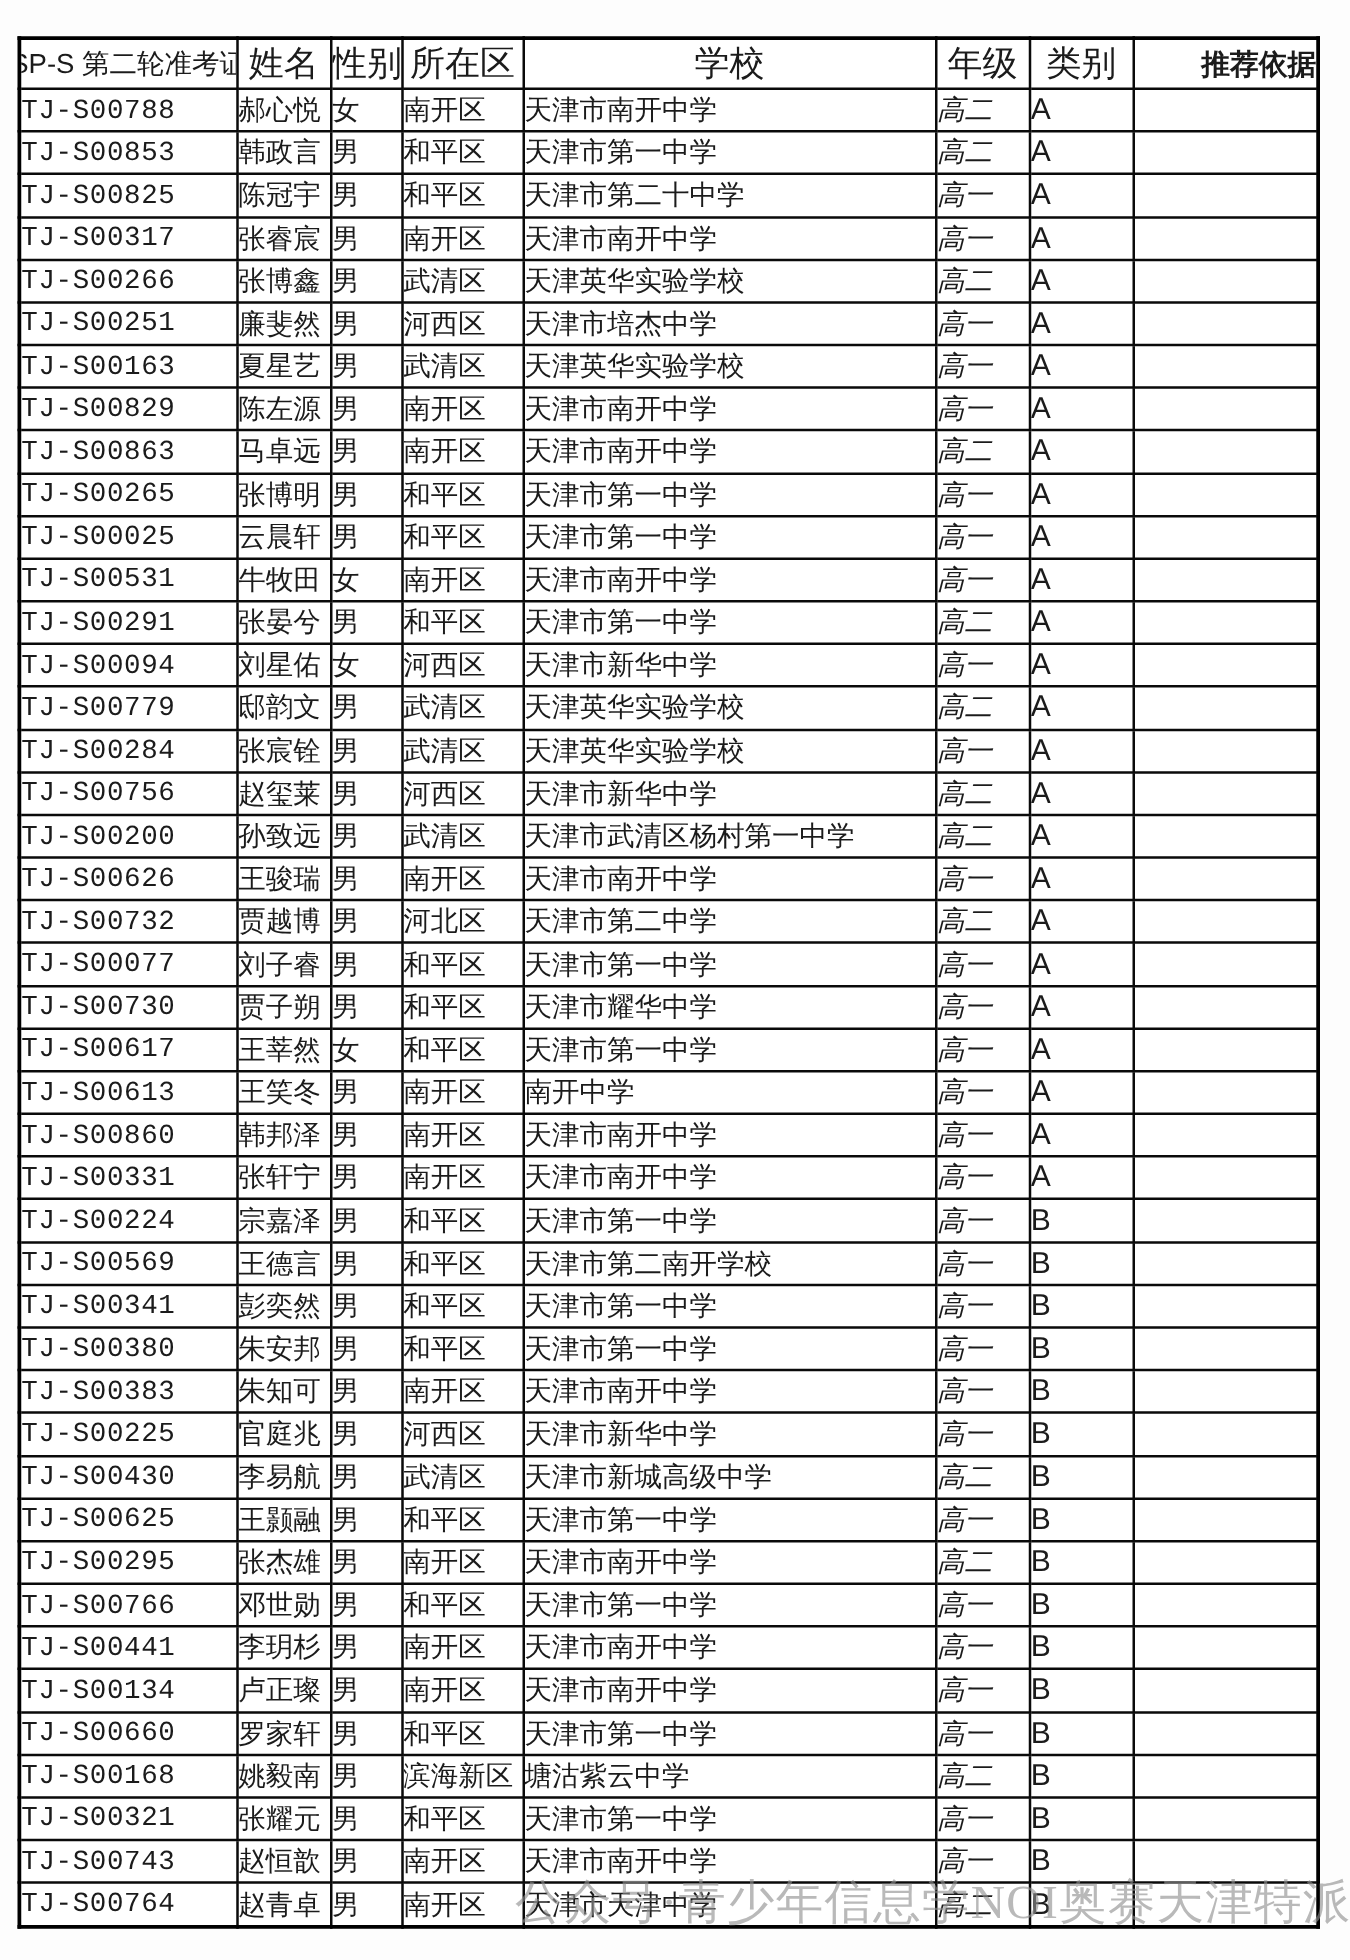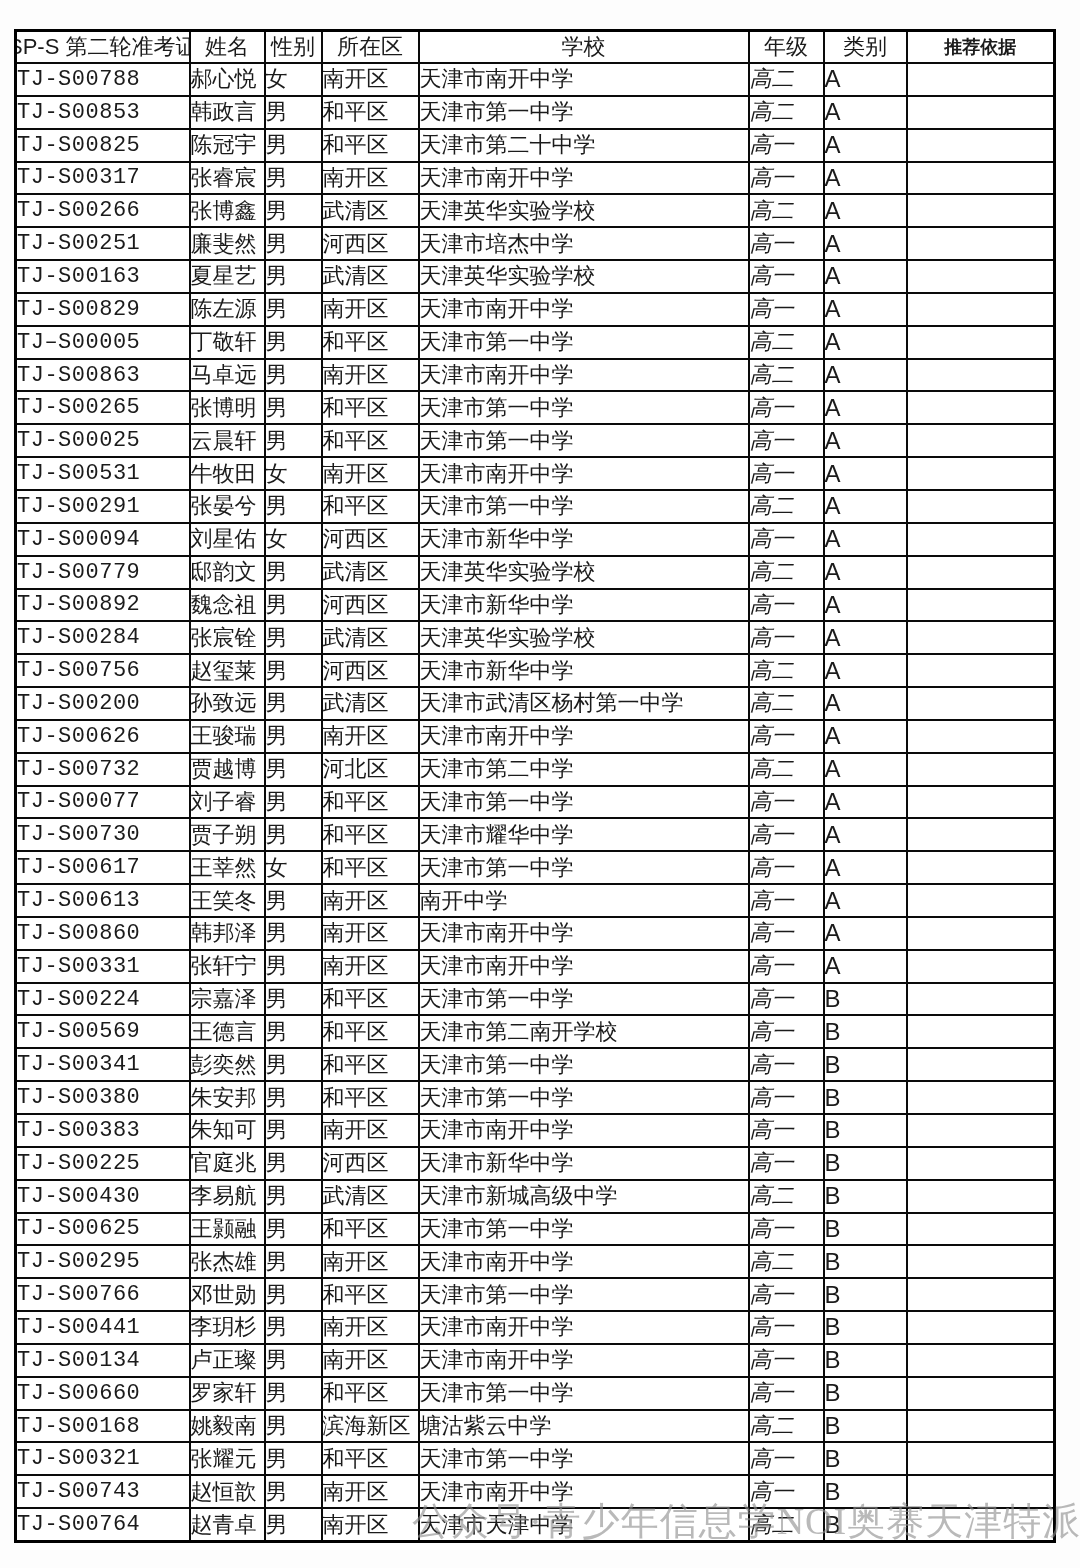--- a/index.html
+++ b/index.html
@@ -32,25 +32,25 @@
     padding: 0;
     overflow: hidden;
     white-space: nowrap;
     vertical-align: middle;
     color: #1b1b1b;
   }
   table.roster { border: 3px solid #000; }
   thead tr { height: 27px; }
   th {
     font-weight: normal;
-    font-size: 22px;
+    font-size: 28px;
     text-align: center;
     font-family: "Liberation Serif", serif;
   }
-  th.col-basis { font-weight: bold; font-size: 18px; }
+  th.col-basis { font-weight: bold; font-size: 23px; text-align: right; }
   th.col-exam-id {
     text-align: left;
     text-indent: -9px;
     font-family: "Liberation Sans", "Liberation Serif", sans-serif;
     font-size: 22px;
     margin-top: 28px;
   }
   td { font-size: 22px; }
   td.cell-exam-id {
     font-family: Liberation Mono, monospace;
@@ -184,30 +184,20 @@
           <td class="cell-exam-id">TJ-S00829</td>
           <td class="cell-name">陈左源</td>
           <td class="cell-gender">男</td>
           <td class="cell-district">南开区</td>
           <td class="cell-school">天津市南开中学</td>
           <td class="cell-grade">高一</td>
           <td class="cell-category">A</td>
           <td class="cell-basis"></td>
         </tr>
         <tr>
-          <td class="cell-exam-id">TJ–S00005</td>
-          <td class="cell-name">丁敬轩</td>
-          <td class="cell-gender">男</td>
-          <td class="cell-district">和平区</td>
-          <td class="cell-school">天津市第一中学</td>
-          <td class="cell-grade">高二</td>
-          <td class="cell-category">A</td>
-          <td class="cell-basis"></td>
-        </tr>
-        <tr>
           <td class="cell-exam-id">TJ-S00863</td>
           <td class="cell-name">马卓远</td>
           <td class="cell-gender">男</td>
           <td class="cell-district">南开区</td>
           <td class="cell-school">天津市南开中学</td>
           <td class="cell-grade">高二</td>
           <td class="cell-category">A</td>
           <td class="cell-basis"></td>
         </tr>
         <tr>
@@ -260,30 +250,20 @@
           <td class="cell-category">A</td>
           <td class="cell-basis"></td>
         </tr>
         <tr>
           <td class="cell-exam-id">TJ-S00779</td>
           <td class="cell-name">邸韵文</td>
           <td class="cell-gender">男</td>
           <td class="cell-district">武清区</td>
           <td class="cell-school">天津英华实验学校</td>
           <td class="cell-grade">高二</td>
-          <td class="cell-category">A</td>
-          <td class="cell-basis"></td>
-        </tr>
-        <tr>
-          <td class="cell-exam-id">TJ-S00892</td>
-          <td class="cell-name">魏念祖</td>
-          <td class="cell-gender">男</td>
-          <td class="cell-district">河西区</td>
-          <td class="cell-school">天津市新华中学</td>
-          <td class="cell-grade">高一</td>
           <td class="cell-category">A</td>
           <td class="cell-basis"></td>
         </tr>
         <tr>
           <td class="cell-exam-id">TJ-S00284</td>
           <td class="cell-name">张宸铨</td>
           <td class="cell-gender">男</td>
           <td class="cell-district">武清区</td>
           <td class="cell-school">天津英华实验学校</td>
           <td class="cell-grade">高一</td>

